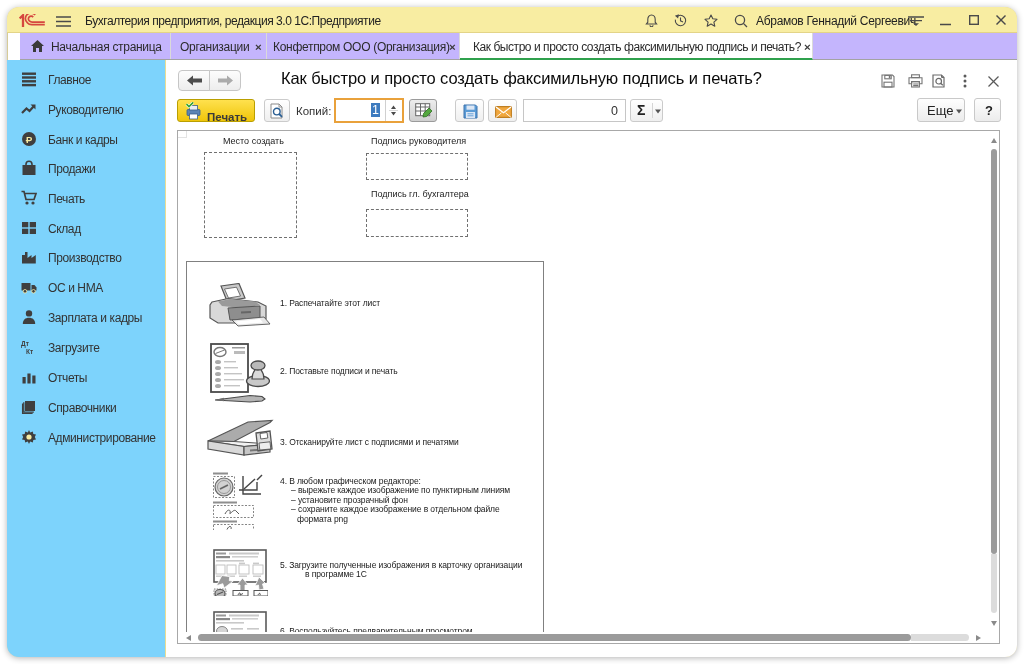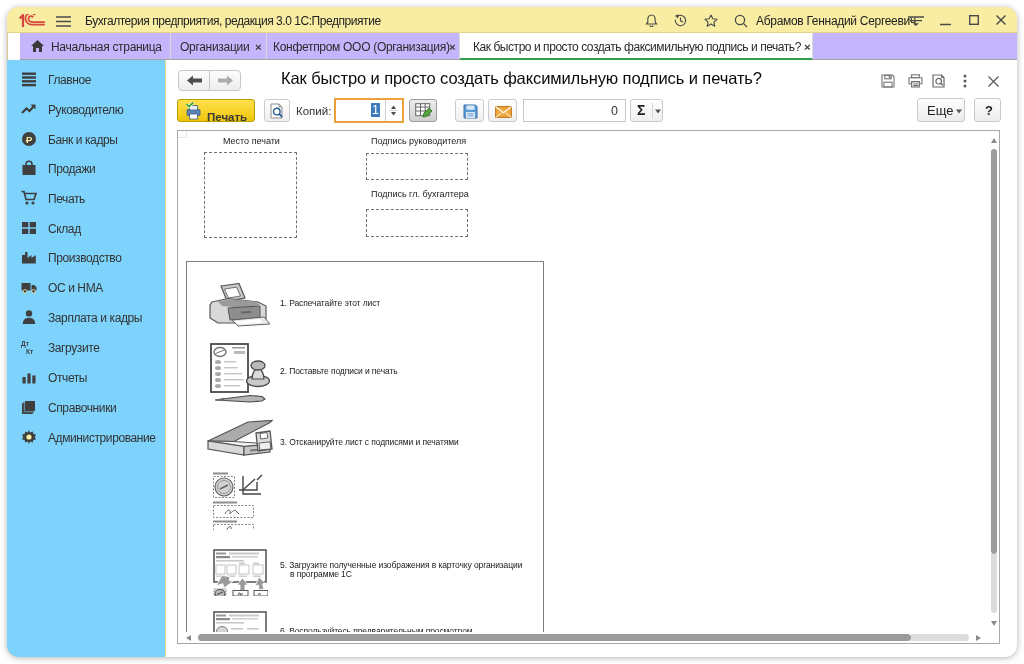--- a/index.html
+++ b/index.html
@@ -338,21 +338,21 @@
         <span style="position:absolute;left:9px;top:4px;">Еще</span>
         <svg style="position:absolute;left:38px;top:10px;" width="6" height="5" viewBox="0 0 6 5">
           <path d="M0,0.5 L6,0.5 L3,4.5 Z" fill="#555"></path>
         </svg>
       </div>
   <div class="btn2" style="left:808px;top:38px;width:27px;height:24px;">
         <span style="position:absolute;left:10px;top:4px;font-weight:bold;">?</span>
       </div>
   <div id="doc">
         <div style="position:absolute;left:0;top:0;width:9px;height:7px;border-right:1px solid #E3E3E3;border-bottom:1px solid #E3E3E3;"></div>
-    <div class="dlabel" style="left:45px;top:5px;">Место печати</div>
+    <div class="dlabel" style="left:45px;top:5px;">Место создать</div>
     <div class="dash" style="left:26px;top:21px;width:93px;height:86px;"></div>
     <div class="dlabel" style="left:193px;top:5px;">Подпись руководителя</div>
     <div class="dash" style="left:188px;top:22px;width:102px;height:27px;"></div>
     <div class="dlabel" style="left:193px;top:58px;">Подпись гл. бухгалтера</div>
     <div class="dash" style="left:188px;top:78px;width:102px;height:28px;"></div>
     <div id="panel">
       <svg style="position:absolute;left:21px;top:21px;" width="63" height="44" viewBox="0 0 63 44">
         <path d="M13,3 L31,0.5 L37,15 L19,18 Z" fill="#C9C9C9" stroke="#555" stroke-width="1.2"></path>
         <path d="M16.5,6 L28.5,4.2 L32.5,13 L20.5,15 Z" fill="#fff" stroke="#555" stroke-width="0.8"></path>
         <path d="M4,19 L20,15.5 L50,19 L58,23 L58,36 L52,40 L10,40 L2,35 L2,22 Z" fill="#D8D8D8" stroke="#555" stroke-width="1.2"></path>
@@ -463,21 +463,22 @@
               <rect x="18" y="17" width="12" height="1.6"></rect>
               <rect x="34" y="17" width="12" height="1.6"></rect>
               <rect x="18" y="21" width="10" height="1.6"></rect>
               <rect x="34" y="21" width="10" height="1.6"></rect>
             </g>
         <rect x="3" y="26.5" width="40" height="1.6" fill="#BDBDBD"></rect>
       </svg>
       <div class="itx" style="left:93px;top:37px;">1. Распечатайте этот лист</div>
       <div class="itx" style="left:93px;top:105px;">2. Поставьте подписи и печать</div>
       <div class="itx" style="left:93px;top:170px;margin-top:6px;">3. Отсканируйте лист с подписями и печатями</div>
-      <div class="itx" style="left:93px;top:299px;">5. Загрузите полученные изображения в карточку организации<br><span style="margin-left:10px;">в программе 1С</span></div>
+      <div class="itx" style="left:93px;top:215px;">4. В любом графическом редакторе:<br><span style="margin-left:11px;">– вырежьте каждое изображение по пунктирным линиям</span><br><span style="margin-left:11px;">– установите прозрачный фон</span><br><span style="margin-left:11px;">– сохраните каждое изображение в отдельном файле</span><br><span style="margin-left:17px;">формата png</span></div>
+      <div class="itx" style="left:93px;top:299px;">5. Загрузите полученные изображения в карточку организации<br><span style="margin-left:25px;">в программе 1С</span></div>
       <div class="itx" style="left:93px;top:365px;">6. Воспользуйтесь предварительным просмотром</div>
     </div>
     <div style="position:absolute;right:0;top:0;width:11px;height:512px;background:#fff;">
       <svg style="position:absolute;left:3px;top:7px;" width="6" height="5" viewBox="0 0 6 5">
             <path d="M3,0 L6,5 L0,5 Z" fill="#8A8A8A"></path>
           </svg>
       <div style="position:absolute;left:2.5px;top:18px;width:6px;height:405px;background:#9B9B9B;border-radius:3px;"></div>
       <div style="position:absolute;left:2.5px;top:423px;width:6px;height:59px;background:#DCDCDC;border-radius:0 0 3px 3px;"></div>
       <svg style="position:absolute;left:3px;top:490px;" width="6" height="5" viewBox="0 0 6 5">
             <path d="M3,5 L6,0 L0,0 Z" fill="#8A8A8A"></path>

